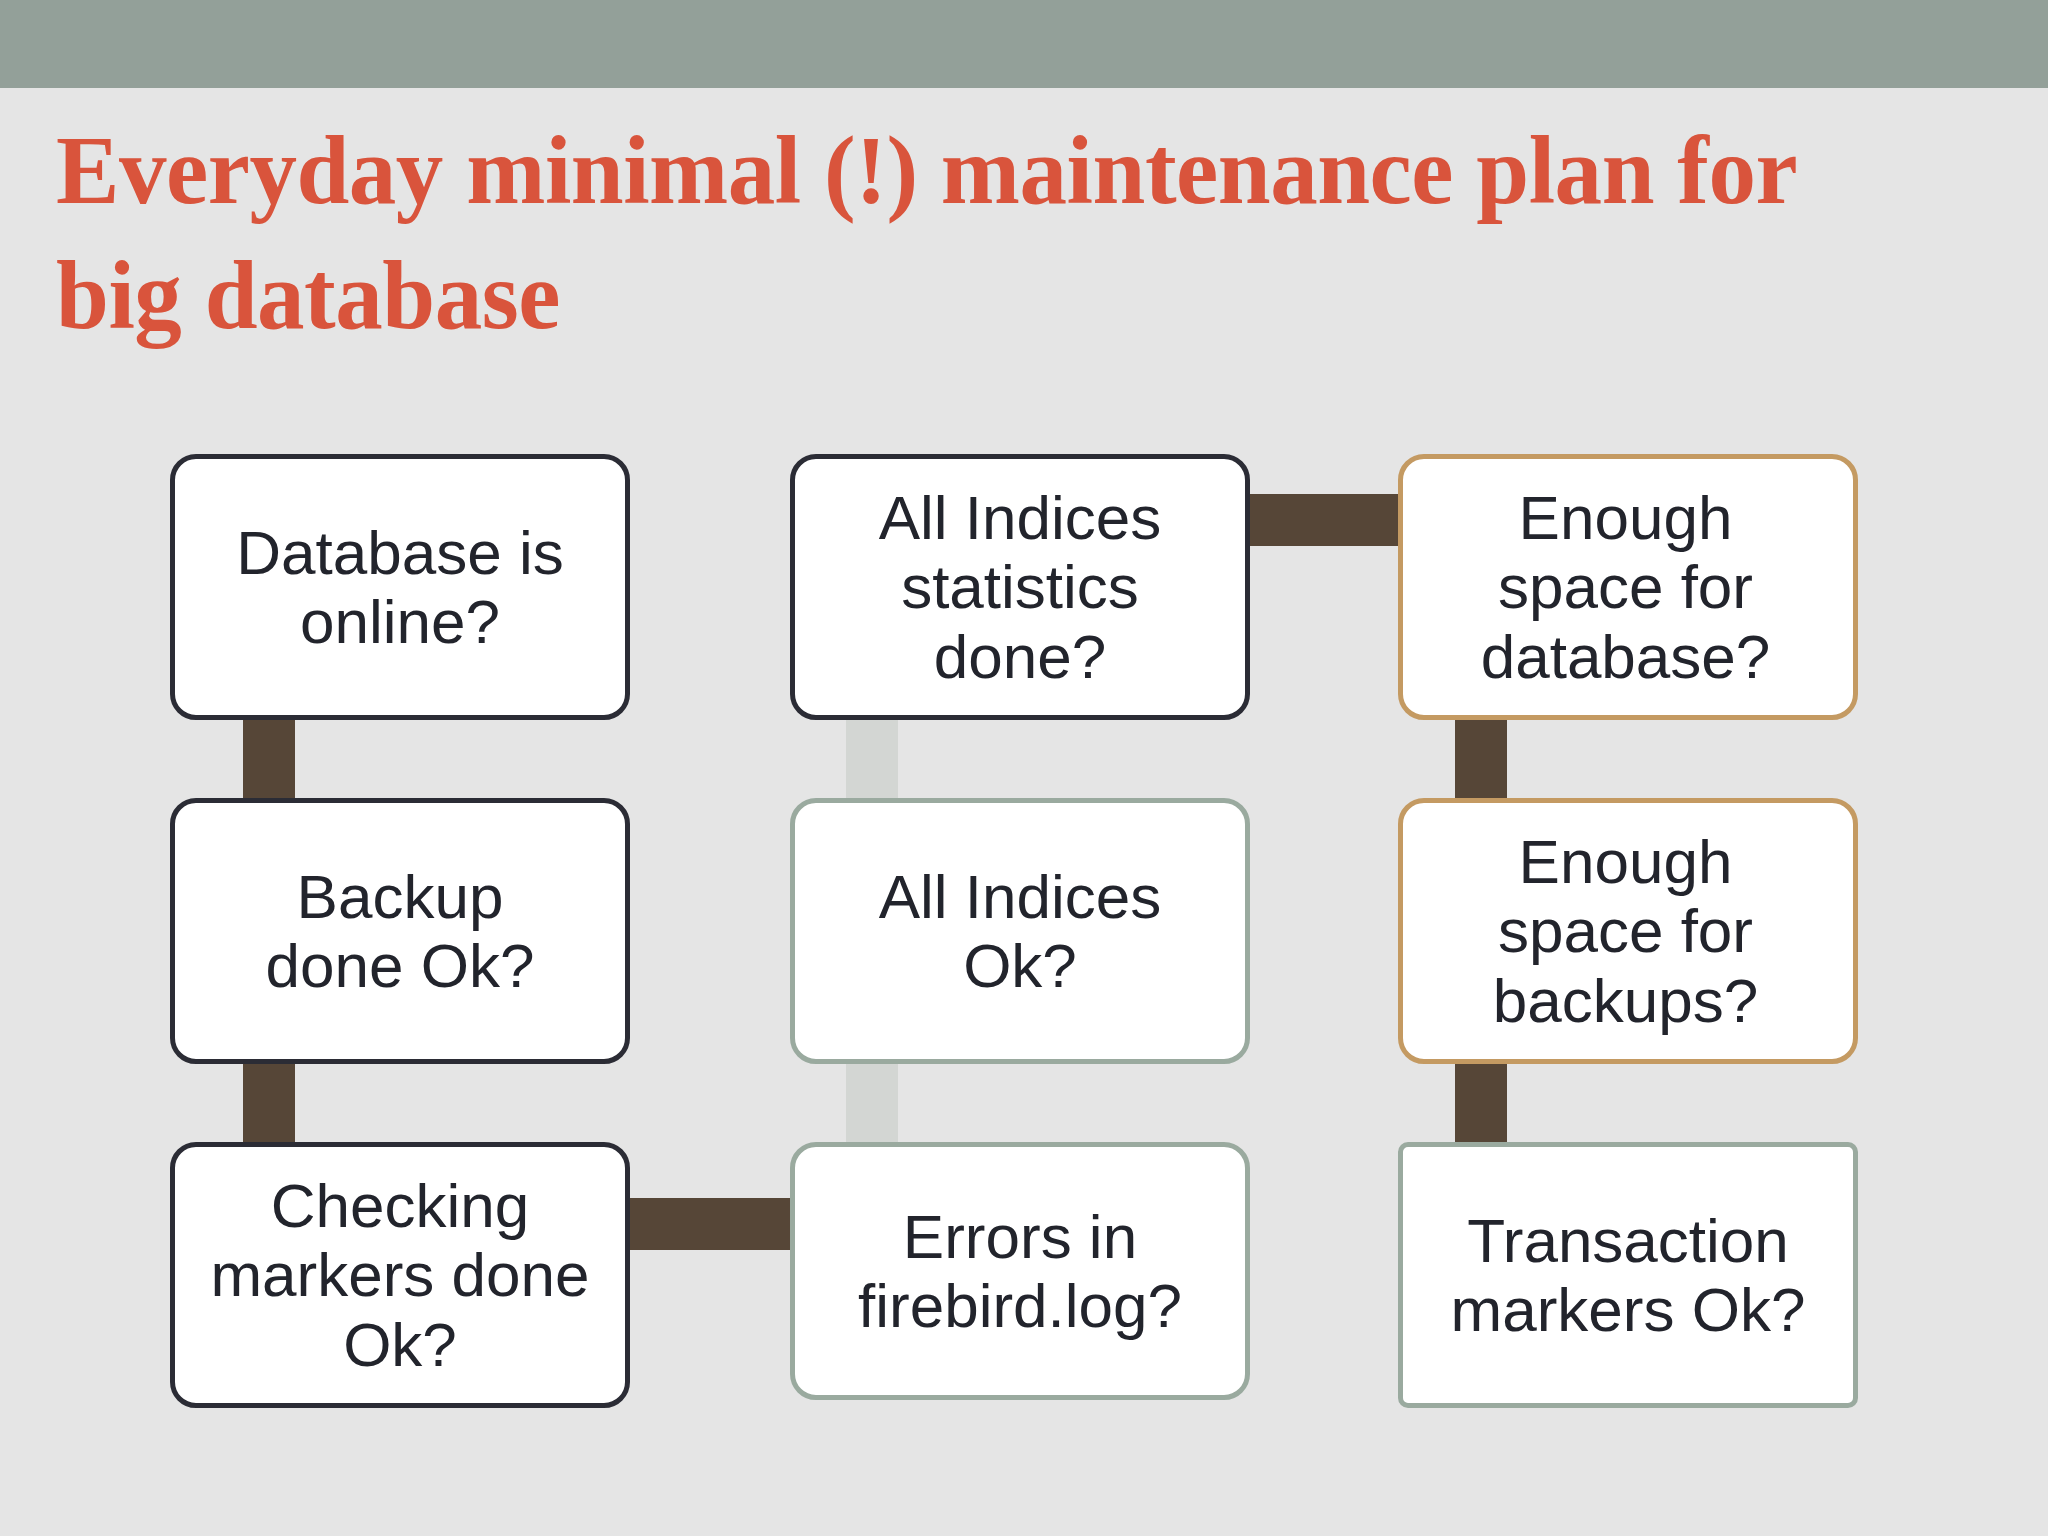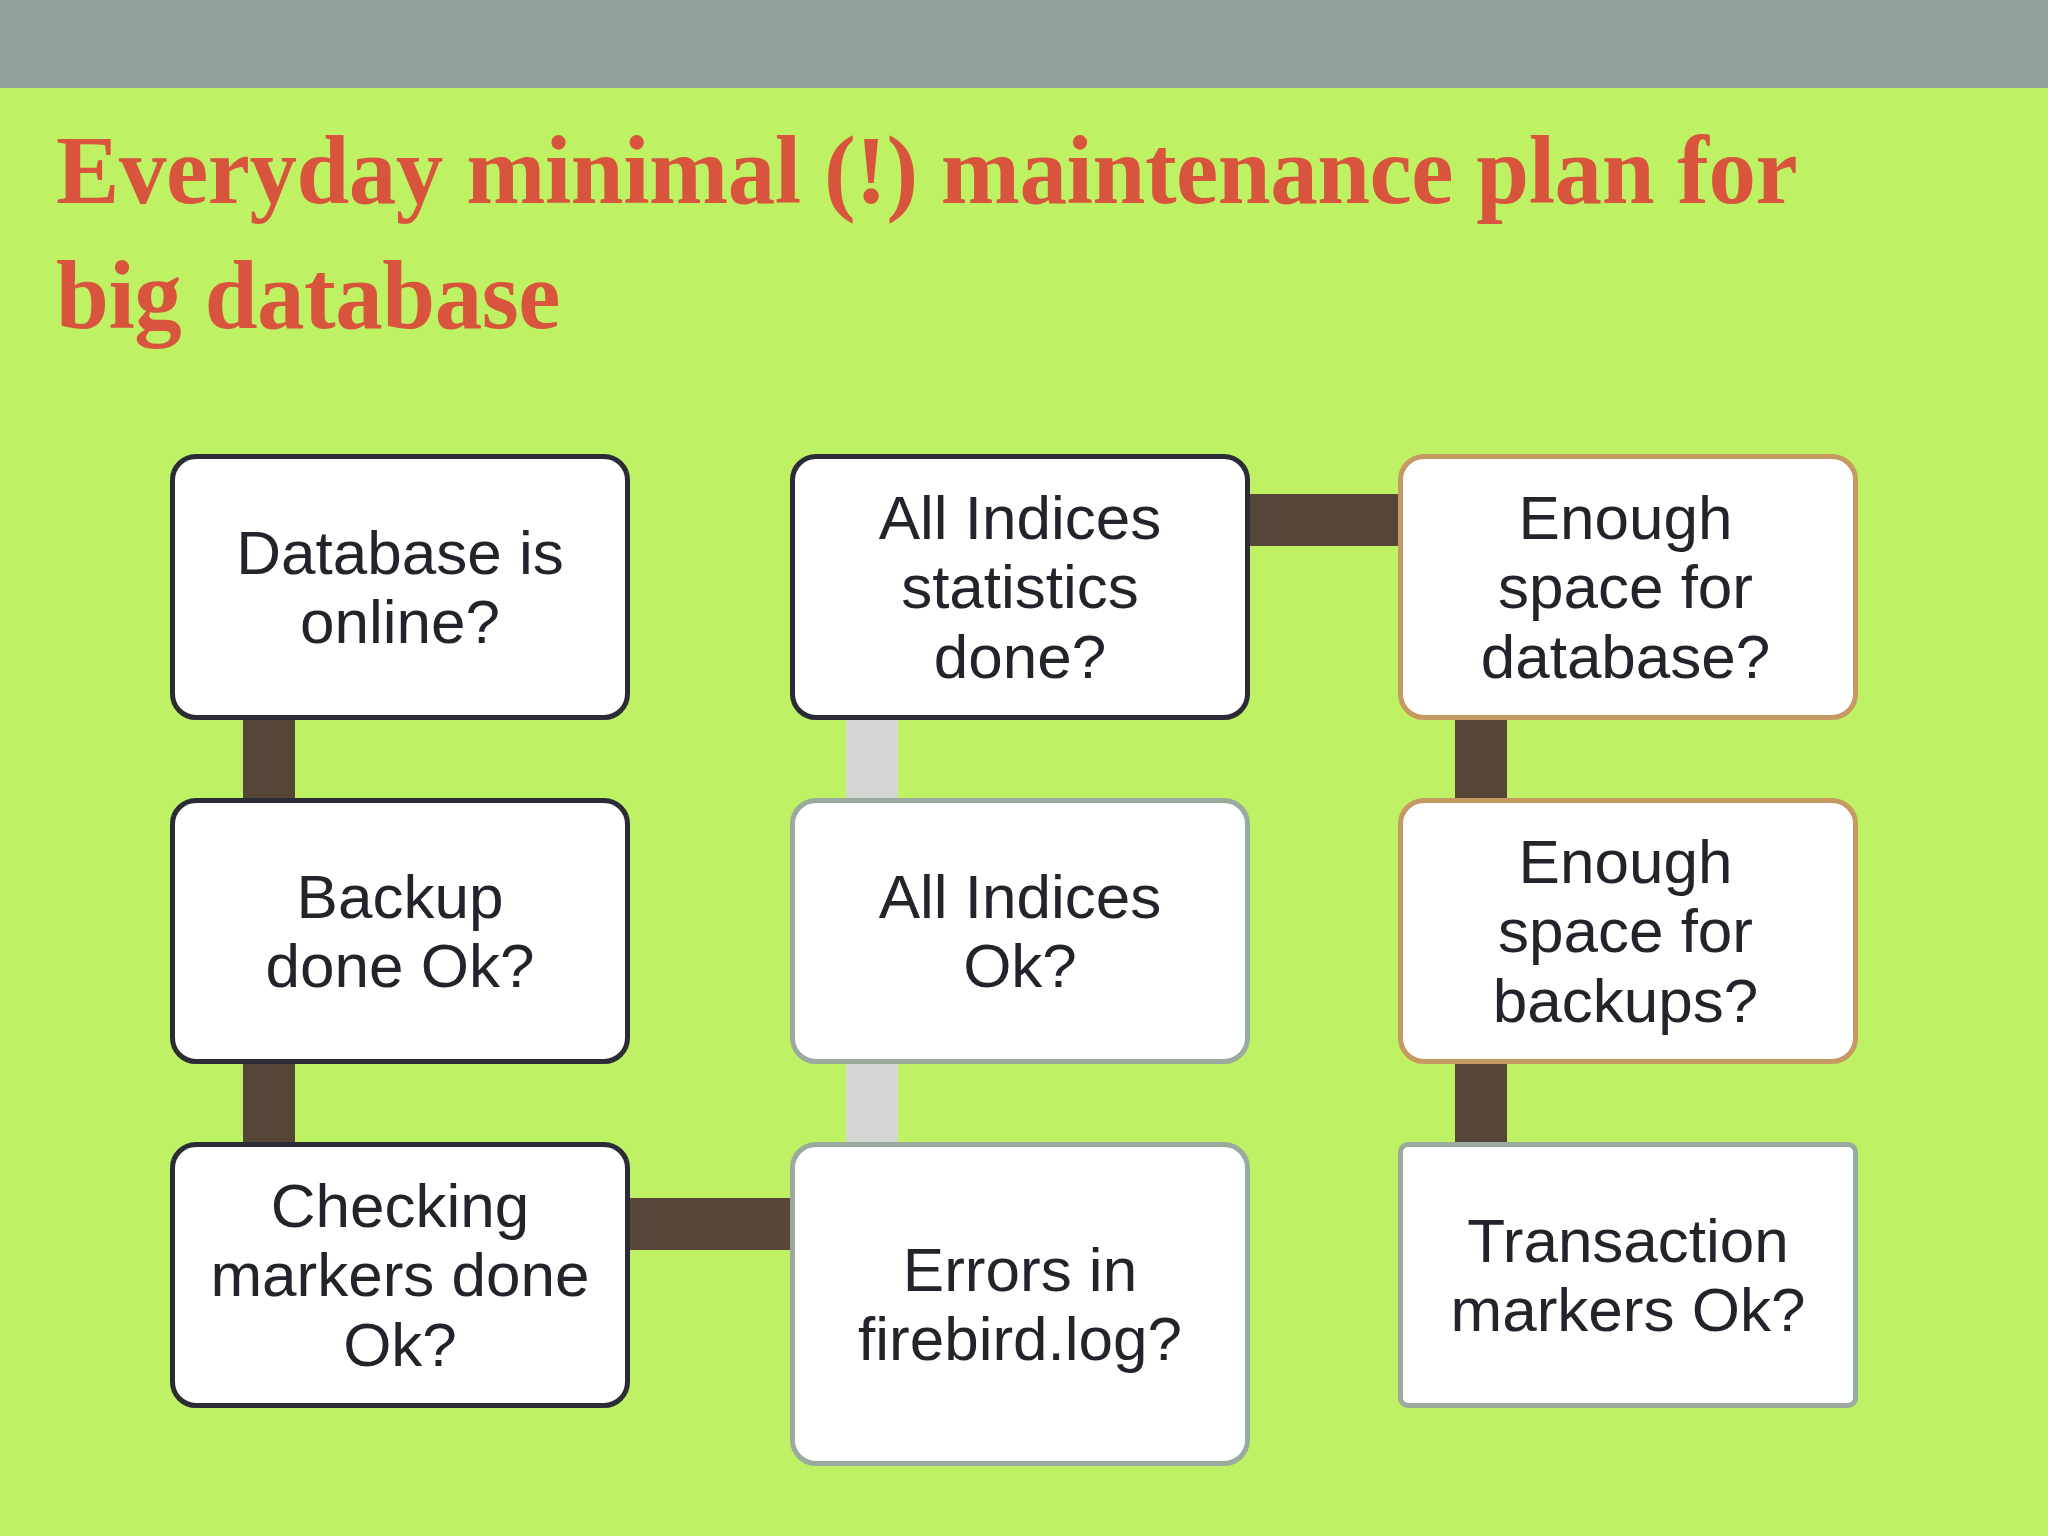--- a/index.html
+++ b/index.html
@@ -14,21 +14,21 @@
     overflow: hidden;
     font-family: "Liberation Sans", sans-serif;
     background: #fefefe;
   }
 
   #slide {
     position: absolute;
     left: 0; top: 0;
     width: 2048px;
     height: 1536px;
-    background: #bef264;
+    background: #e5e5e5;
   }
 
   
   #topbar {
     position: absolute;
     left: 0; top: 0;
     width: 2048px;
     height: 88px;
     background: #93a099;
   }
@@ -128,21 +128,21 @@
 markers done
 Ok?</div>
 
     <div class="node dark" style="left:790px; top:438px; width:460px; height:266px;">All Indices
 statistics
 done?</div>
 
     <div class="node sage" style="left:790px; top:782px; width:460px; height:266px;">All Indices
 Ok?</div>
 
-    <div class="node sage" style="left:790px; top:1126px; width:460px; height:324px;">Errors in
+    <div class="node sage" style="left:790px; top:1126px; width:460px; height:258px;">Errors in
 firebird.log?</div>
 
     <div class="node tan" style="left:1398px; top:438px; width:460px; height:266px;">Enough
 space for
 database?</div>
 
     <div class="node tan" style="left:1398px; top:782px; width:460px; height:266px;">Enough
 space for
 backups?</div>
 

